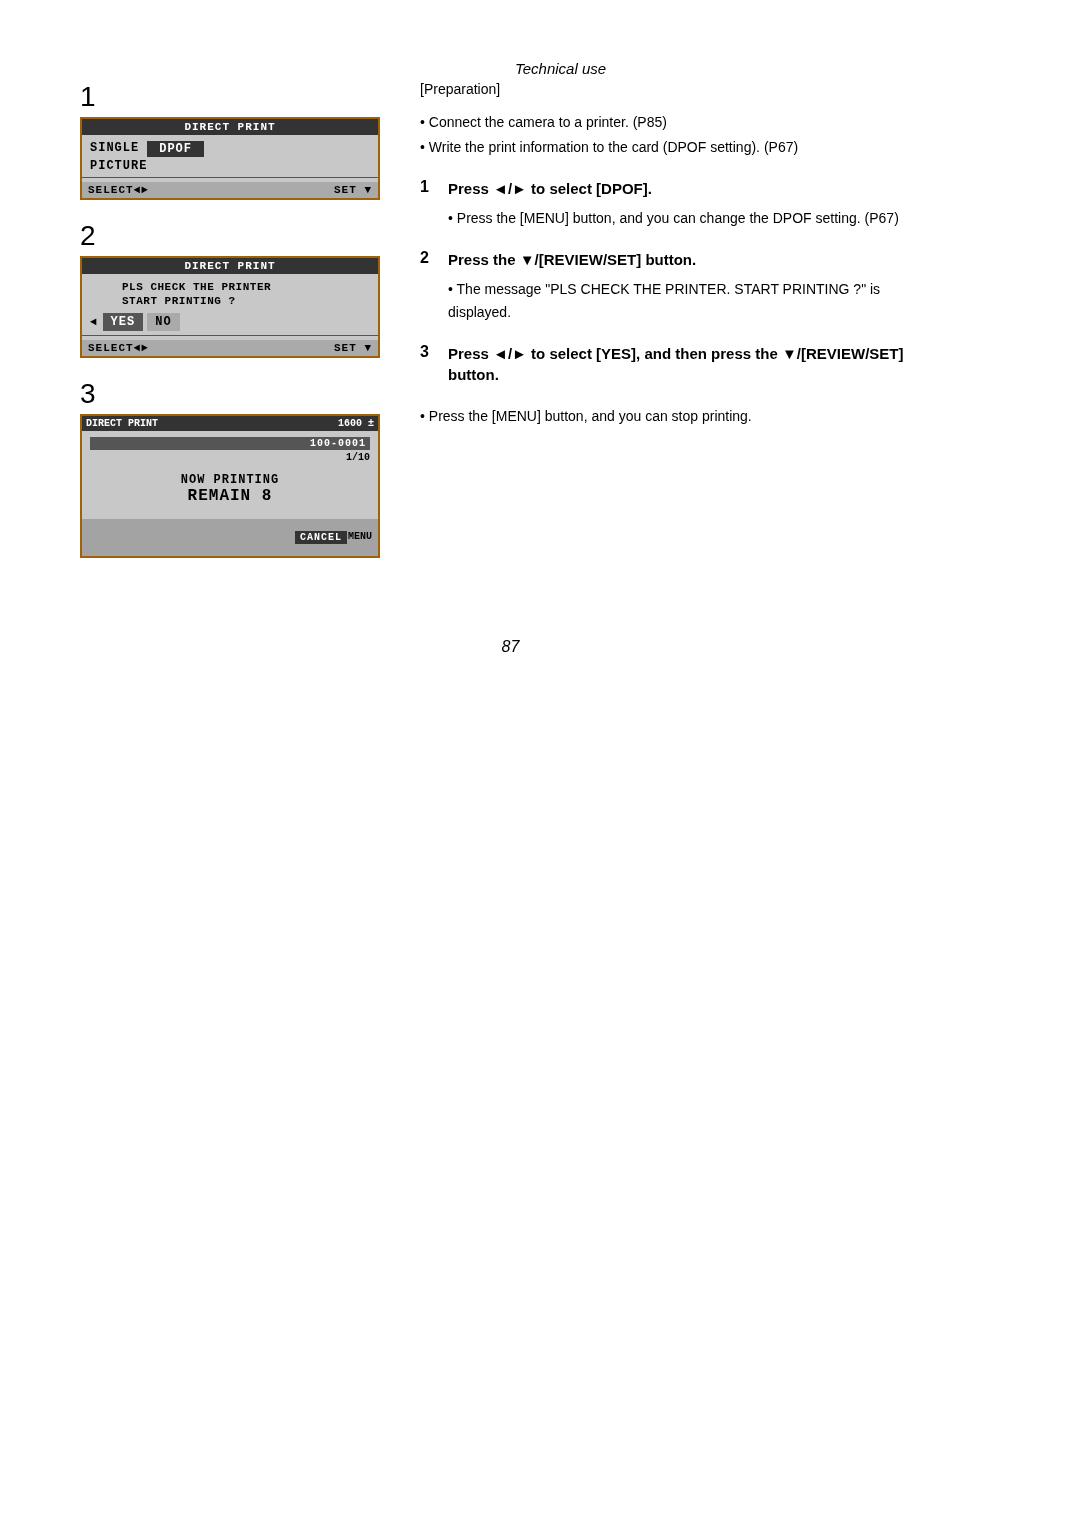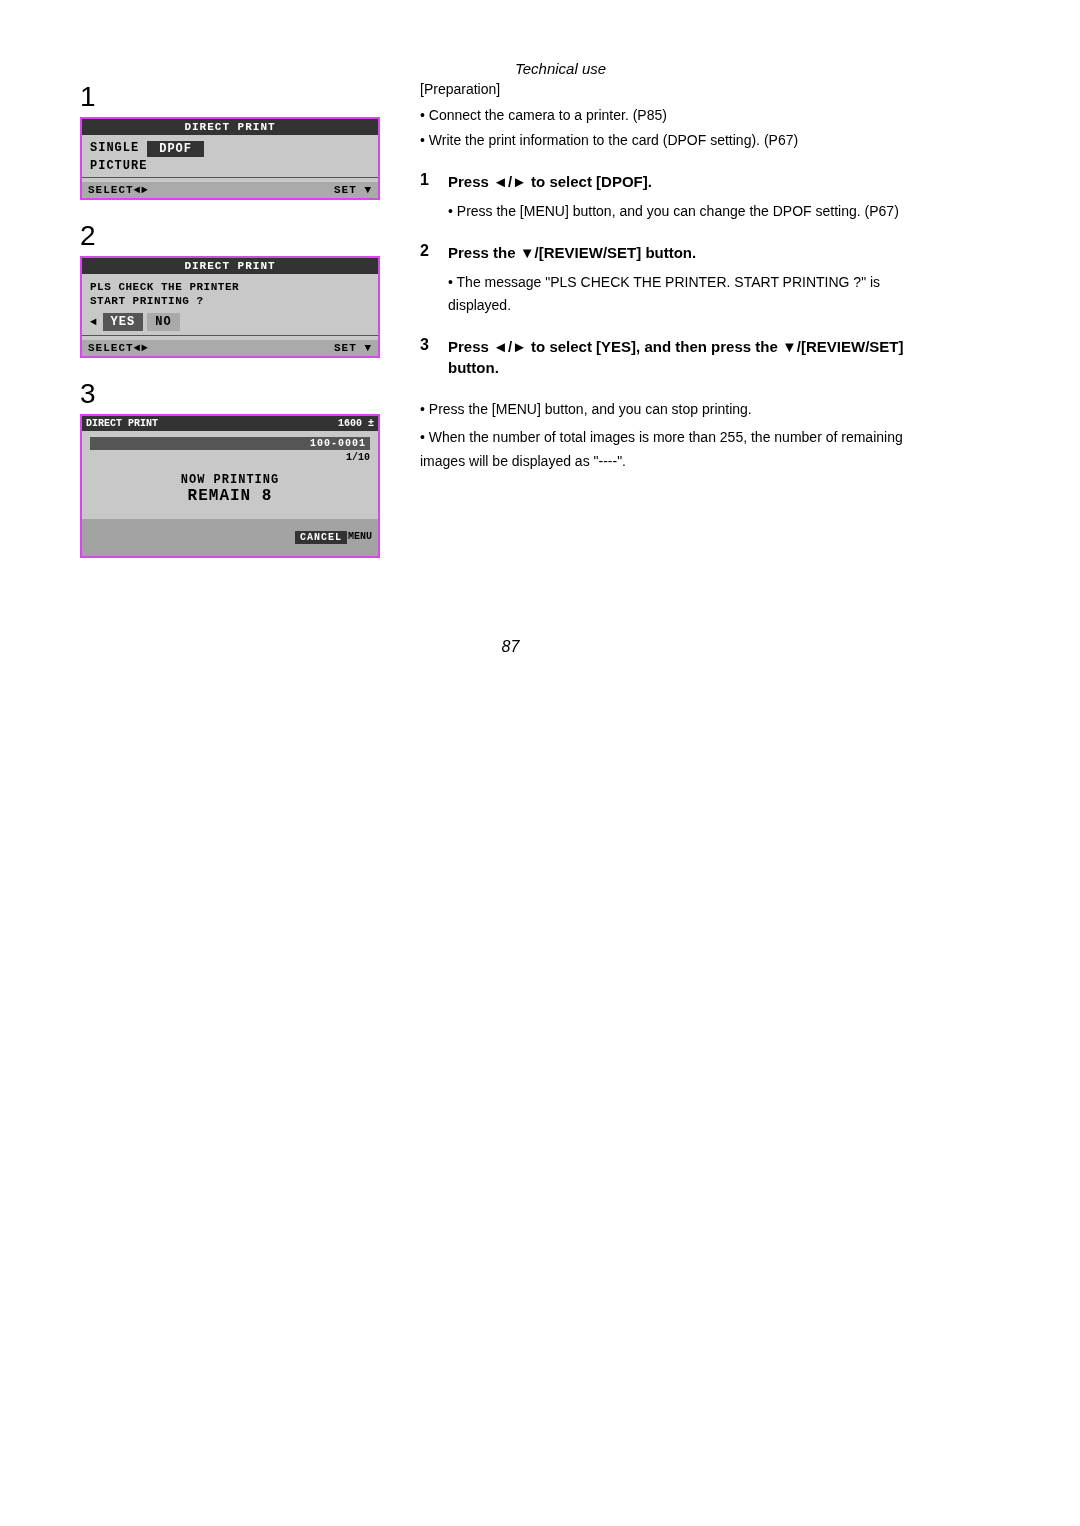--- a/index.html
+++ b/index.html
@@ -54,21 +54,21 @@
     
     .step-number {
       font-size: 28px;
       font-weight: normal;
       margin-bottom: 4px;
       font-family: Arial, sans-serif;
     }
 
     
     .camera-screen {
-      border: 2px solid #d946ef;
+      border: 2px solid #a16207;
       background: #c8c8c8;
       padding: 6px 8px;
       margin-bottom: 20px;
       font-size: 11px;
       font-family: 'Courier New', monospace;
       position: relative;
     }
 
     .screen-title-bar {
       background: #333333;
@@ -111,20 +111,21 @@
       font-weight: bold;
       letter-spacing: 1px;
     }
 
     
     .screen2-msg {
       font-size: 11px;
       font-weight: bold;
       letter-spacing: 0.5px;
       line-height: 1.3;
+      margin-left: 32px;
     }
 
     .yes-no-row {
       display: flex;
       gap: 4px;
       margin: 4px 0;
       align-items: center;
     }
 
     .yes-btn {
@@ -218,21 +219,21 @@
       letter-spacing: 1px;
     }
 
     
     .preparation-section {
       margin-bottom: 20px;
     }
 
     .prep-label {
       font-size: 14px;
-      margin-bottom: 8px;
+      margin-bottom: 15px;
     }
 
     .prep-list {
       list-style: none;
       padding-left: 0;
       font-size: 14px;
       line-height: 1.5;
     }
 
     .prep-list li::before {
@@ -417,21 +418,20 @@
 
       <div class="step-item">
         <div class="step-header">
           <span class="step-num">3</span>
           <span class="step-desc">Press ◄/► to select [YES], and then press the ▼/[REVIEW/SET] button.</span>
         </div>
       </div>
 
       <ul class="extra-notes">
         <li>Press the [MENU] button, and you can stop printing.</li>
-        <li>When the number of total images is more than 255, the number of remaining images will be displayed as "----".</li>
       </ul>
 
     </div>
   </div>
 
   <div class="page-number">87</div>
 
 </div>
 
 </body></html>

